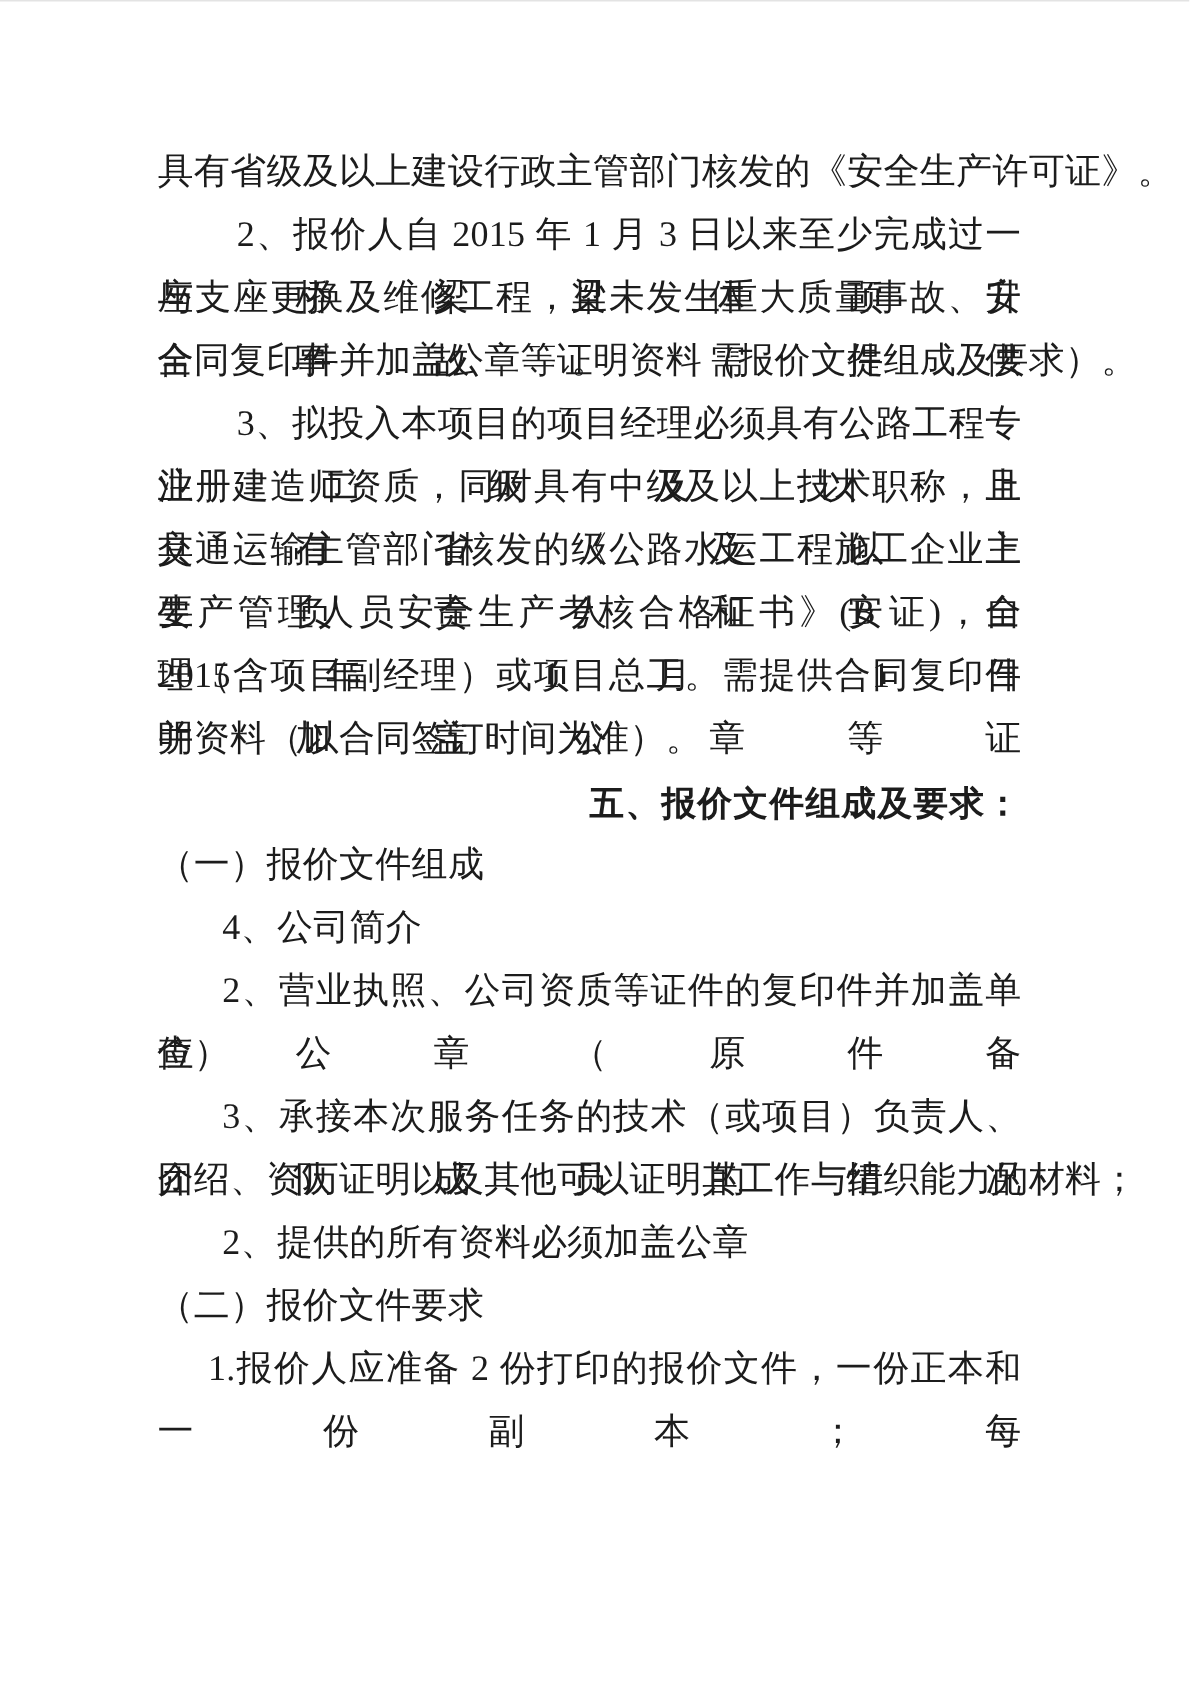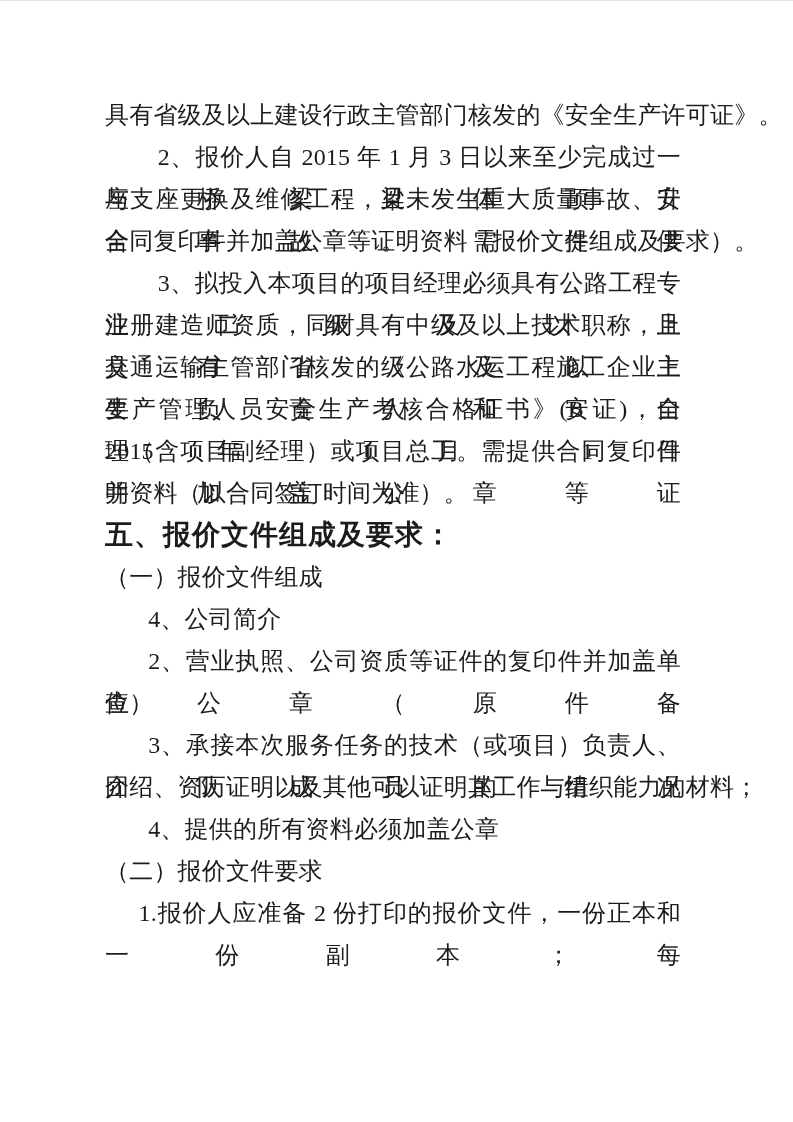--- a/index.html
+++ b/index.html
@@ -40,22 +40,23 @@
   }
   
   .indent-para { text-indent: 2.2em; }
   
   .indent-item { text-indent: 1.8em; }
   
   .indent-num { text-indent: 1.4em; }
   .heading {
     font-family: "Liberation Sans", "DejaVu Sans", sans-serif;
     font-weight: bold;
-    font-size: 28px;
+    font-size: 23px;
     letter-spacing: 1px;
+    text-align: right;
   }
 </style>
 </head>
 <body>
 
 <div class="page">
   <div class="content">
 
     <div class="ln">具有省级及以上建设行政主管部门核发的《安全生产许可证》。</div>
     <div class="ln indent-para jst">2、报价人自 2015 年 1 月 3 日以来至少完成过一座桥梁梁体顶升</div>
@@ -69,19 +70,19 @@
     <div class="ln">明资料（以合同签订时间为准）。</div>
 
     <div class="ln heading">五、报价文件组成及要求：</div>
 
     <div class="ln">（一）报价文件组成</div>
     <div class="ln indent-item">4、公司简介</div>
     <div class="ln indent-item jst">2、营业执照、公司资质等证件的复印件并加盖单位公章（原件备</div>
     <div class="ln">查）</div>
     <div class="ln indent-item jst">3、承接本次服务任务的技术（或项目）负责人、团队成员的情况</div>
     <div class="ln">介绍、资历证明以及其他可以证明其工作与组织能力的材料；</div>
-    <div class="ln indent-item">4、提供的所有资料必须加盖公章</div>
+    <div class="ln indent-item">2、提供的所有资料必须加盖公章</div>
 
     <div class="ln">（二）报价文件要求</div>
     <div class="ln indent-num jst">1.报价人应准备 2 份打印的报价文件，一份正本和一份副本；每</div>
 
   </div>
 </div>
 
 </body></html>

